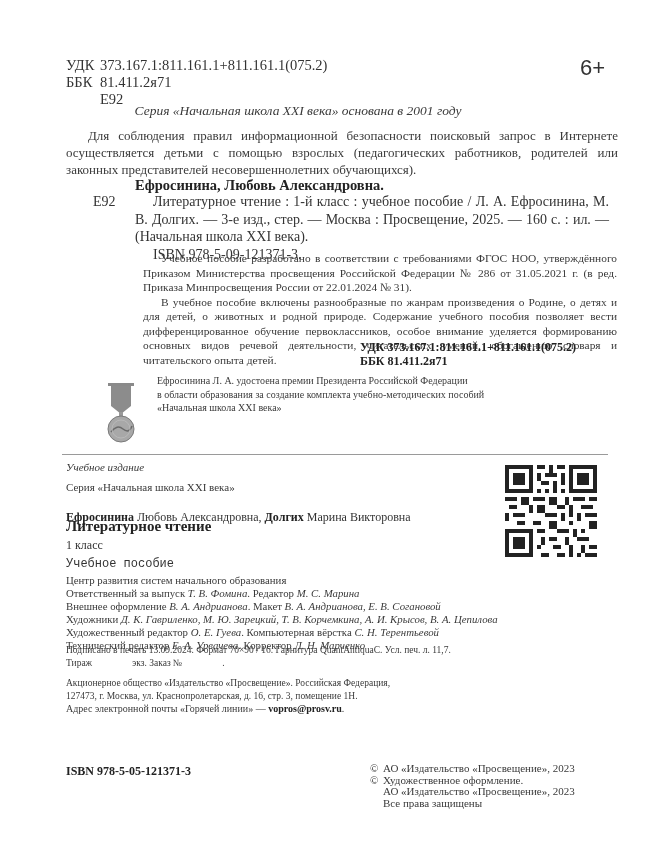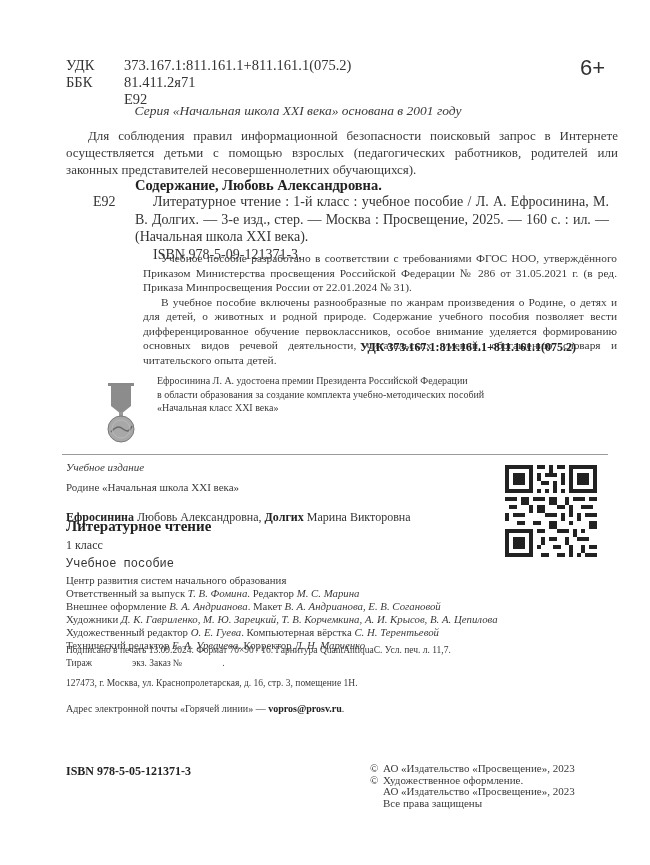--- a/index.html
+++ b/index.html
@@ -1,20 +1,20 @@
 <!DOCTYPE html>
 <html><head>
   <meta charset="utf-8">
   <style>
     * { box-sizing: border-box; margin: 0; padding: 0; }
     html, body { width: 650px; height: 865px; background: #ffffff; overflow: hidden; }
     body { position: relative; color: #2a2a2a; font-family: "Liberation Serif", "DejaVu Serif", serif; }
     .abs { position: absolute; }
     .udk-block { left: 66px; top: 57px; font-size: 14.5px; line-height: 17px; color: #333; }
-    .udk-row { display: flex; gap: 24px; }
+    .udk-row { display: flex; }
     .udk-row .k { width: 34px; }
     .age { left: 580px; top: 55px; font-size: 22px; color: #333; font-family: "Liberation Sans", sans-serif; }
     .series-note { left: 0; width: 596px; top: 103px; text-align: center; font-style: italic; font-size: 13.5px; color: #3a3a3a; }
     .safety { left: 66px; width: 552px; top: 127px; font-size: 13px; line-height: 17px; text-align: justify; text-indent: 22px; color: #3a3a3a; }
     .card-author { left: 135px; top: 177px; font-size: 14.5px; font-weight: bold; color: #222; }
     .card-code { left: 93px; top: 194px; font-size: 14px; color: #333; }
     .card-body { left: 135px; width: 474px; top: 193px; font-size: 14px; line-height: 17.5px; color: #333; text-align: justify; }
     .card-body .indent { text-indent: 18px; }
     .card-annot { left: 135px; width: 474px; top: 251px; font-size: 11.4px; line-height: 14.5px; color: #3a3a3a; text-align: justify; margin-left: 8px; }
     .card-annot p { text-indent: 18px; }
@@ -59,74 +59,76 @@
       <span class="k"></span>
       <span>Е92</span>
     </div>
 </div>
 <div class="abs age">6+</div>
 
 <div class="abs series-note">Серия «Начальная школа XXI века» основана в 2001 году</div>
 
 <div class="abs safety">Для соблюдения правил информационной безопасности поисковый запрос в Интернете осуществляется детьми с помощью взрослых (педагогических работников, родителей или законных представителей несовершеннолетних обучающихся).</div>
 
-<div class="abs card-author">Содержание, Любовь Александровна.</div>
+<div class="abs card-author">Ефросинина, Любовь Александровна.</div>
 <div class="abs card-code">Е92</div>
 <div class="abs card-body">
   <p class="indent">Литературное чтение : 1-й класс : учебное пособие / Л. А. Ефросинина, М. В. Долгих. — 3-е изд., стер. — Москва : Просвещение, 2025. — 160 с. : ил. — (Начальная школа XXI века).</p>
   <p class="indent">ISBN 978-5-09-121371-3.</p>
 </div>
 <div class="abs card-annot">
   <p>Учебное пособие разработано в соответствии с требованиями ФГОС НОО, утверждённого Приказом Министерства просвещения Российской Федерации № 286 от 31.05.2021 г. (в ред. Приказа Минпросвещения России от 22.01.2024 № 31).</p>
   <p>В учебное пособие включены разнообразные по жанрам произведения о Родине, о детях и для детей, о животных и родной природе. Содержание учебного пособия позволяет вести дифференцированное обучение первоклассников, особое внимание уделяется формированию основных видов речевой деятельности, читательских умений, обогащению словаря и читательского опыта детей.</p>
 </div>
 <div class="abs card-udk">
   <div>УДК 373.167.1:811.161.1+811.161.1(075.2)</div>
+  <div>ББК 81.411.2я71</div>
 </div>
 
 <div class="abs medal">
   <svg width="36" height="62" viewBox="0 0 36 62">
     <rect x="5" y="1" width="26" height="3" fill="#8a8a8a"></rect>
     <path d="M8 4 H28 V24 L18 32 L8 24 Z" fill="#8c8c8c"></path>
     <rect x="16" y="30" width="4" height="5" fill="#999"></rect>
     <circle cx="18" cy="47" r="13" fill="#a8a8a8" stroke="#7a7a7a" stroke-width="1"></circle>
     <path d="M8 50 Q14 42 20 47 T29 44" stroke="#6a6a6a" stroke-width="1.5" fill="none"></path>
     <circle cx="18" cy="47" r="9" fill="none" stroke="#bdbdbd" stroke-width="0.8"></circle>
   </svg>
 </div>
 <div class="abs award">
   <div>Ефросинина Л. А. удостоена премии Президента Российской Федерации</div>
   <div>в области образования за создание комплекта учебно-методических пособий</div>
-  <div>«Начальная класс XXI века»</div>
+  <div>«Начальная школа XXI века»</div>
 </div>
 
 <div class="abs sep"></div>
 
 <div class="abs edition-type">Учебное издание</div>
-<div class="abs series-line">Родине «Начальная школа XXI века»</div>
+<div class="abs series-line">Серия «Начальная школа XXI века»</div>
 <div class="abs authors"><b>Ефросинина</b><span> Любовь Александровна, </span><b>Долгих</b><span> Марина Викторовна</span></div>
 <div class="abs book-title">Литературное чтение</div>
 <div class="abs grade">1 класс</div>
 <div class="abs kind">Учебное пособие</div>
 
 <div class="abs credits">
   <div><span>Центр развития систем начального образования</span></div>
   <div><span>Ответственный за выпуск </span><i>Т. В. Фомина</i><span>. Редактор </span><i>М. С. Марина</i></div>
   <div><span>Внешнее оформление </span><i>В. А. Андрианова</i><span>. Макет </span><i>В. А. Андрианова, Е. В. Согановой</i></div>
   <div><span>Художники </span><i>Д. К. Гавриленко, М. Ю. Зарецкий, Т. В. Корчемкина, А. И. Крысов, В. А. Цепилова</i></div>
   <div><span>Художественный редактор </span><i>О. Е. Гуева</i><span>. Компьютерная вёрстка </span><i>С. Н. Терентьевой</i></div>
   <div><span>Технический редактор </span><i>Е. А. Урвачева</i><span>. Корректор </span><i>Л. Н. Марченко</i></div>
 </div>
 
 <div class="abs print">
   <div>Подписано в печать 13.09.2024. Формат 70×90 / 16. Гарнитура QuantAntiquaC. Усл. печ. л. 11,7.</div>
   <div><span>Тираж</span><span class="gap1"></span><span>экз. Заказ №</span><span class="gap2"></span><span>.</span></div>
 </div>
 
 <div class="abs publisher">
+  <div>Акционерное общество «Издательство «Просвещение». Российская Федерация,</div>
   <div>127473, г. Москва, ул. Краснопролетарская, д. 16, стр. 3, помещение 1Н.</div>
 </div>
 
 <div class="abs hotline"><span>Адрес электронной почты «Горячей линии» — </span><b>vopros@prosv.ru</b><span>.</span></div>
 
 <div class="abs qr">
   <svg width="92" height="92" viewBox="0 0 23 23" shape-rendering="crispEdges">
     <rect width="23" height="23" fill="#fff"></rect>
     <g fill="#222">
       <rect x="0" y="0" width="7" height="7"></rect>

